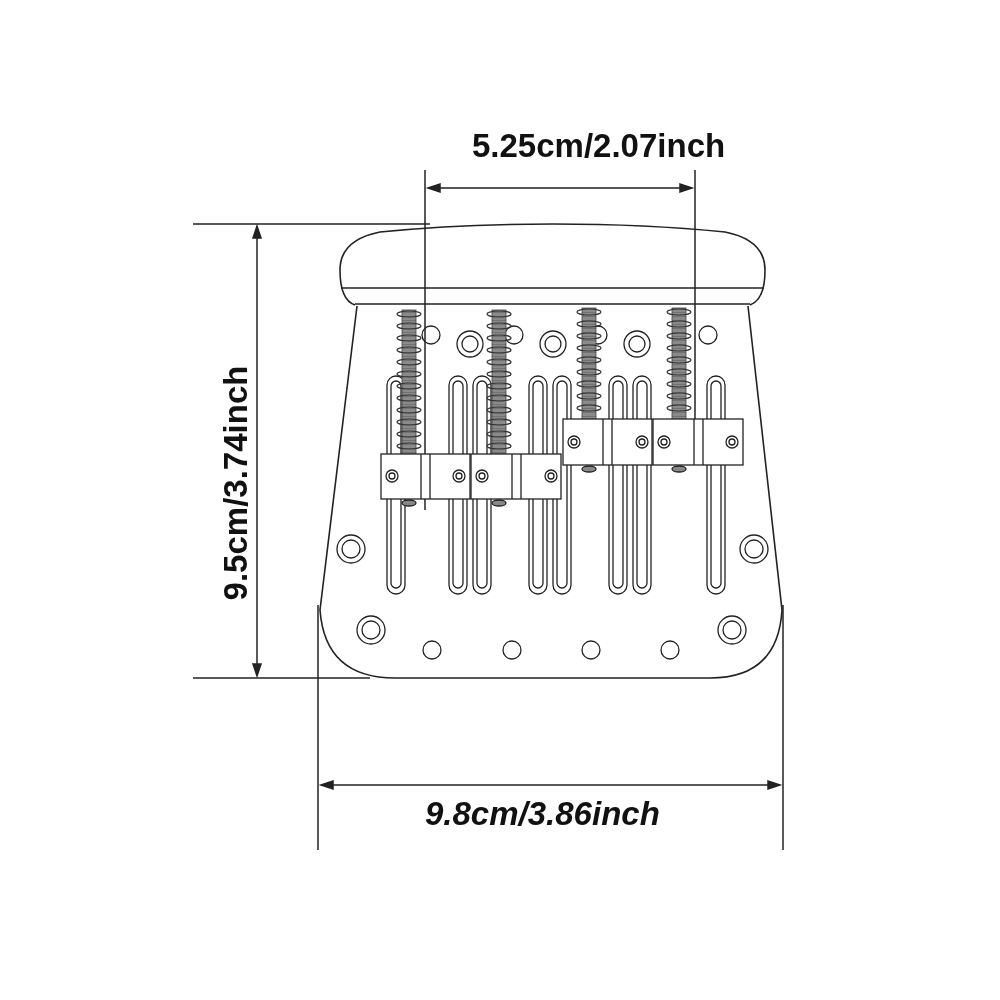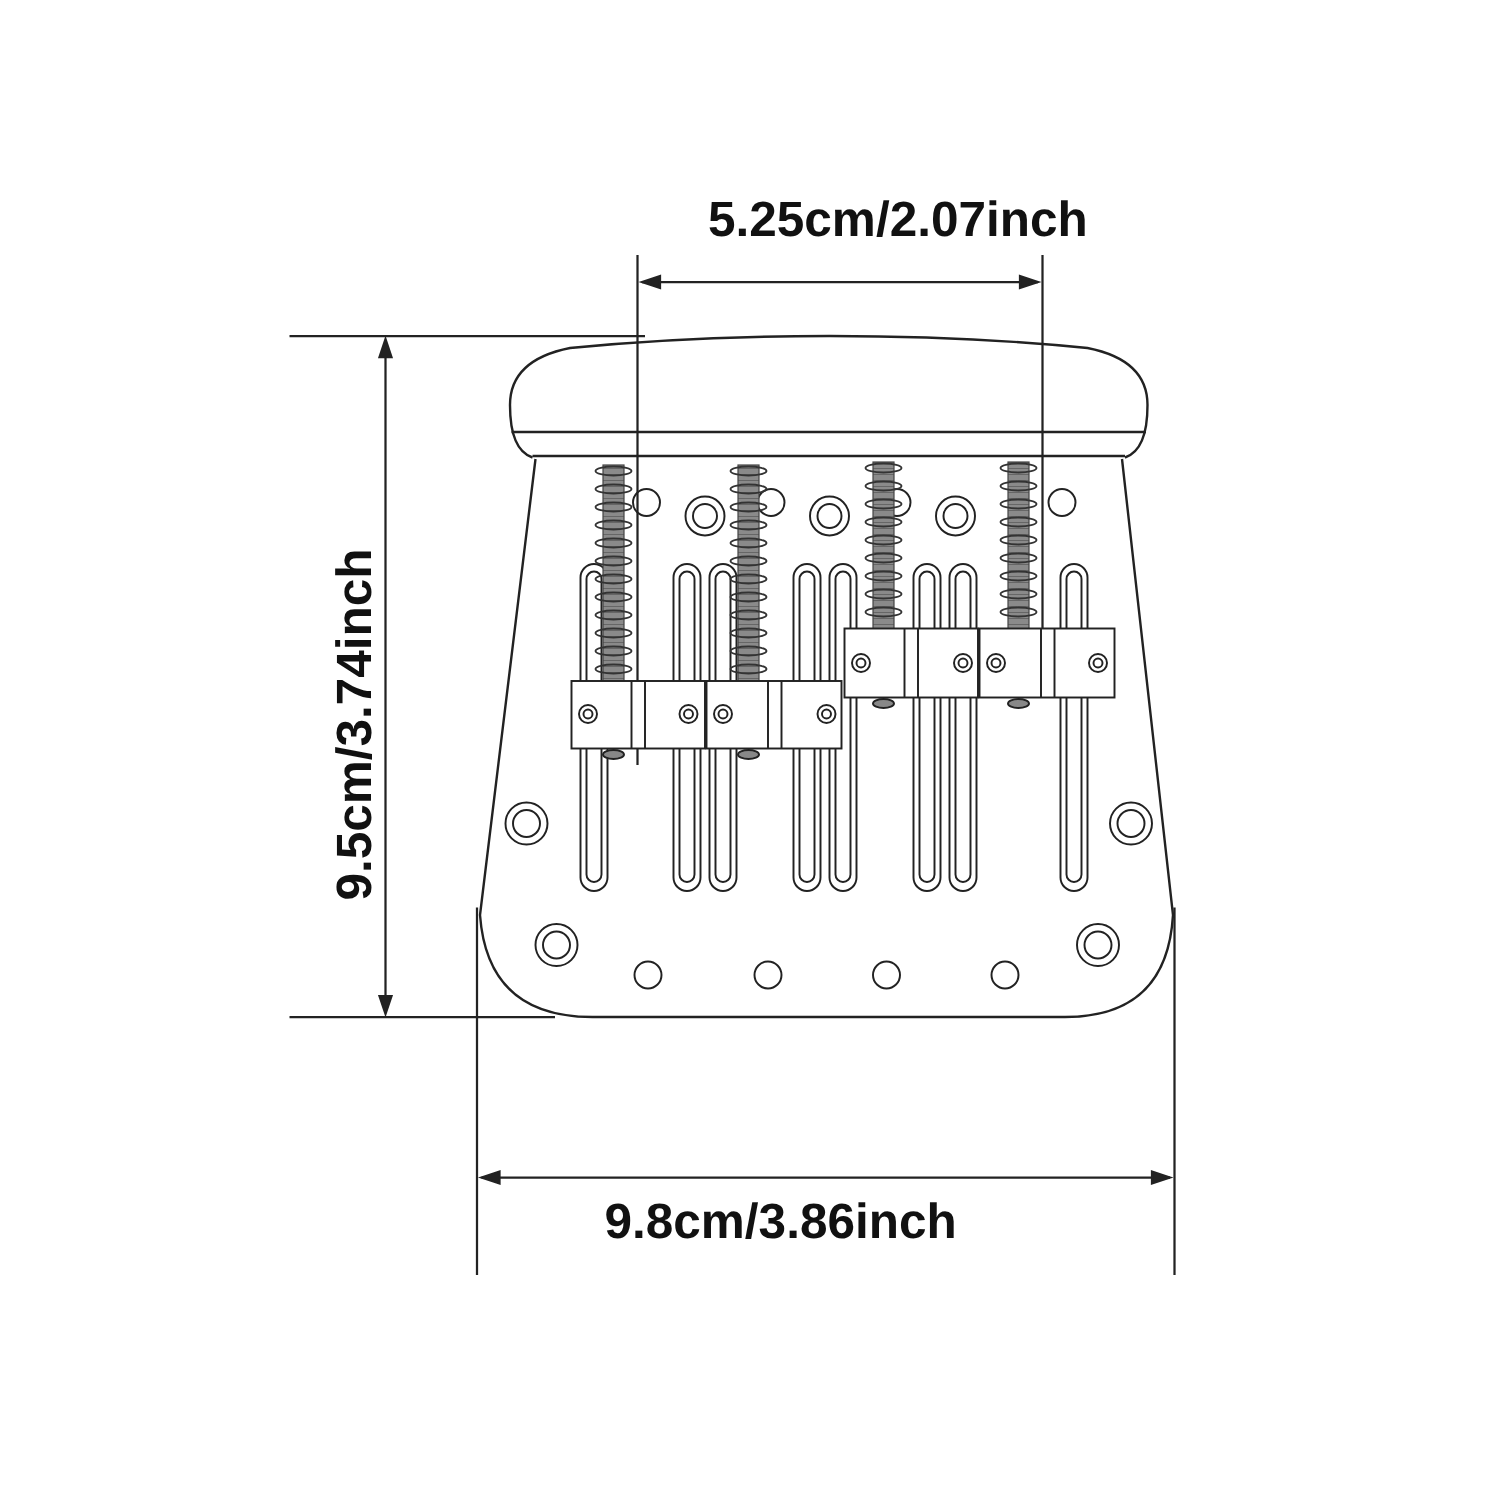--- a/index.html
+++ b/index.html
@@ -8,21 +8,21 @@
   .dim-label {
     position: absolute;
     font-family: "Liberation Sans", "DejaVu Sans", sans-serif;
     font-weight: bold;
     font-size: 33px;
     color: #111111;
     white-space: nowrap;
     letter-spacing: 0px;
   }
   #label-top { left: 472px; top: 127px; }
-  #label-bottom { left: 403px; top: 795px; }
+  #label-bottom { left: 425px; top: 795px; font-style: italic; }
   #label-left {
     left: 236px; top: 483px;
     transform: translate(-50%, -50%) rotate(-90deg);
     transform-origin: center center;
   }
 </style>
 </head>
 <body>
 
 <svg width="1000" height="1000" viewBox="0 0 1000 1000">

